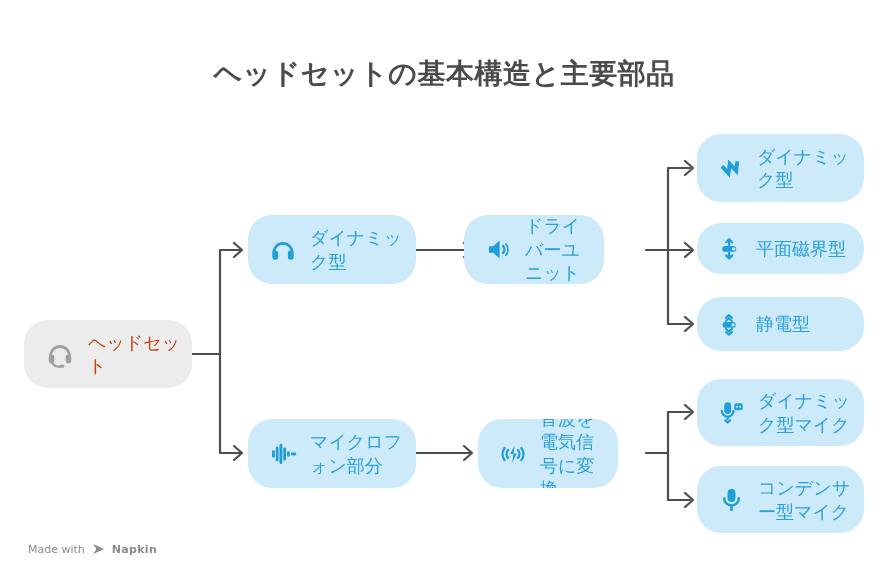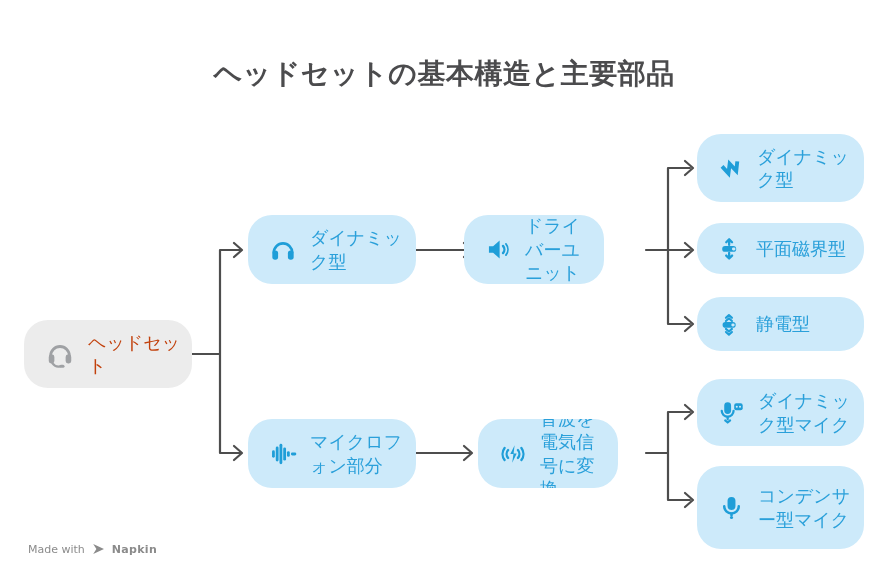--- a/index.html
+++ b/index.html
@@ -166,21 +166,21 @@
         <path d="M9.3 17.4 V19.6" stroke="#1f9ed8" stroke-width="2.2" stroke-linecap="round"></path>
         <path d="M6.9 20.6 L9.3 22.7 L11.7 20.6" stroke="#1f9ed8" stroke-width="2" fill="none" stroke-linecap="round" stroke-linejoin="round"></path>
         <rect x="15.6" y="4.2" width="8.2" height="6.6" rx="2" fill="#1f9ed8"></rect>
         <circle cx="18.1" cy="7.5" r="1" fill="#cdeafa"></circle>
         <circle cx="21.2" cy="7.5" r="1" fill="#cdeafa"></circle>
       </svg>
     </span>
     <span class="label">ダイナミック型マイク</span>
   </div>
 
-  <div class="node blue" style="left:697px;top:466px;width:167px;height:83px">
+  <div class="node blue" style="left:697px;top:466px;width:167px;height:67px">
     <span class="icon">
       <svg width="27" height="27" viewBox="0 0 26 26">
         <rect x="9.2" y="2.8" width="7.6" height="12.6" rx="3.8" fill="#1f9ed8"></rect>
         <path d="M6 11.8 a7 7 0 0 0 14 0" stroke="#1f9ed8" stroke-width="2.4" fill="none" stroke-linecap="round"></path>
         <path d="M13 19 V20.4" stroke="#1f9ed8" stroke-width="2.4" stroke-linecap="round"></path>
         <circle cx="13" cy="22.6" r="1.5" fill="#1f9ed8"></circle>
       </svg>
     </span>
     <span class="label">コンデンサー型マイク</span>
   </div>

